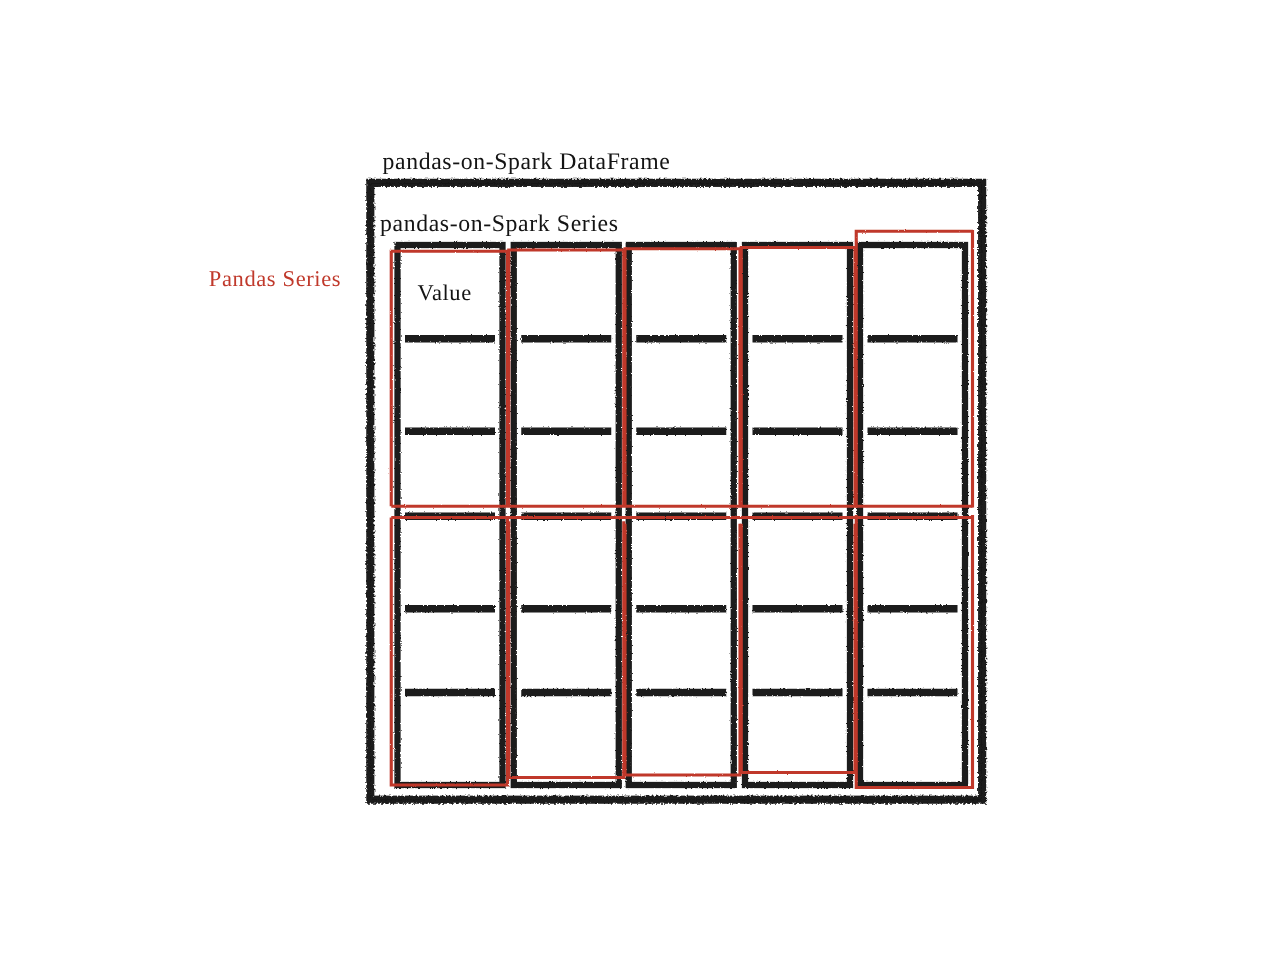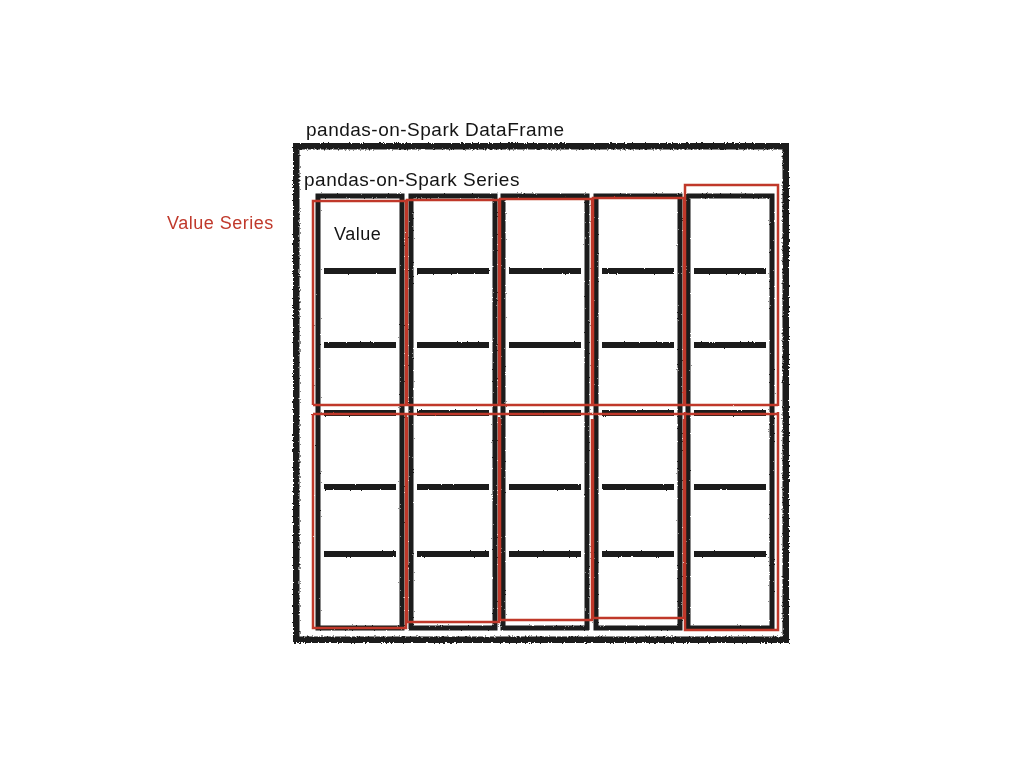--- a/index.html
+++ b/index.html
@@ -18,21 +18,21 @@
   #canvas {
     position: absolute;
     left: 0; top: 0;
     width: 1024px;
     height: 768px;
   }
 
   .label {
     position: absolute;
     white-space: nowrap;
-    font-family: Liberation Sans, sans-serif;
+    font-family: Liberation Serif, serif;
     letter-spacing: 0.5px;
     color: #141414;
   }
 
   #label-dataframe {
     left: 306px;
     top: 119px;
     font-size: 19px;
   }
   #label-series {
@@ -140,13 +140,13 @@
   </g>
 
   <g filter="url(#rough-red)">
     <line x1="296" y1="220" x2="318" y2="220" stroke="#c0392b" stroke-width="2.5"></line>
   </g>
 </svg>
 
 <div class="label" id="label-dataframe">pandas-on-Spark DataFrame</div>
 <div class="label" id="label-series">pandas-on-Spark Series</div>
 <div class="label" id="label-value">Value</div>
-<div class="label" id="label-pandas-series">Value Series</div>
+<div class="label" id="label-pandas-series">Pandas Series</div>
 
 </body></html>

